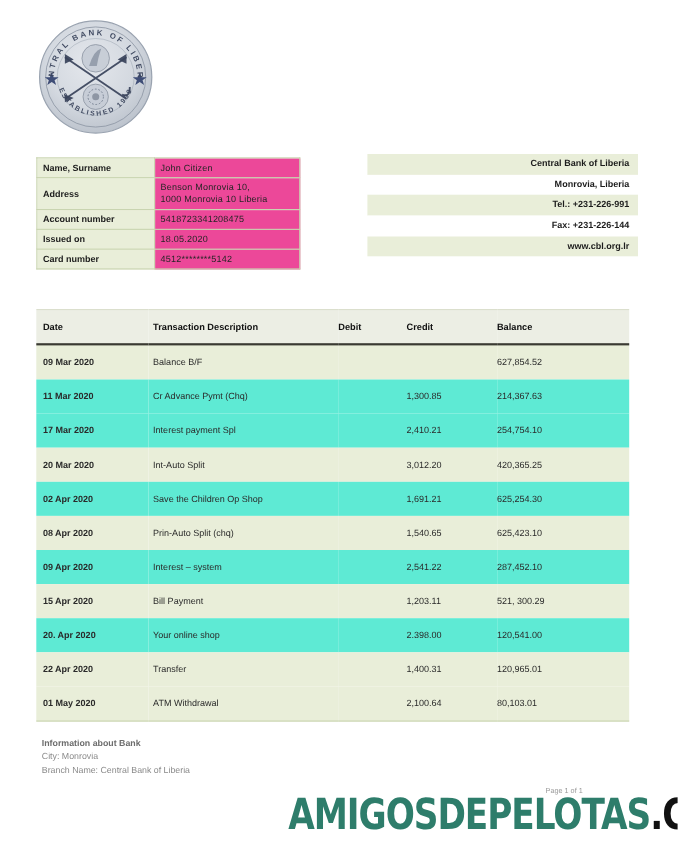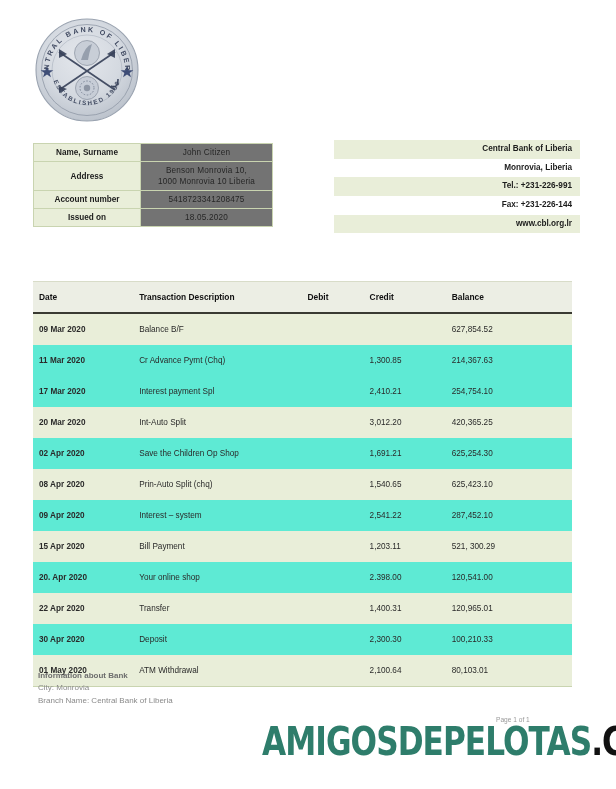--- a/index.html
+++ b/index.html
@@ -37,31 +37,30 @@
     top: 143px;
     width: 240px;
     border-collapse: collapse;
     font-size: 8.2px;
   }
   .cust-table td {
     border: 1px solid #c9d4b0;
     padding: 3px 5px;
     vertical-align: middle;
     line-height: 1.35;
-    text-align: center;
   }
   .cust-label {
     background: #e9eed9;
     font-weight: bold;
     color: #1c1c1c;
     width: 96px;
     white-space: nowrap;
   }
   .cust-value {
-    background: #737373;
+    background: #ec4899;
     color: #262626;
     letter-spacing: 0.2px;
   }
   .cust-value .line2 { display: block; }
 
   
   .bank-panel {
     position: absolute;
     left: 334px;
     top: 140px;
@@ -226,20 +225,24 @@
       </td>
     </tr>
     <tr>
       <td class="cust-label">Account number</td>
       <td class="cust-value">5418723341208475</td>
     </tr>
     <tr>
       <td class="cust-label">Issued on</td>
       <td class="cust-value">18.05.2020</td>
     </tr>
+    <tr>
+      <td class="cust-label">Card number</td>
+      <td class="cust-value">4512********5142</td>
+    </tr>
   </tbody>
 </table>
 
 <table class="bank-panel">
   <tbody>
     <tr class="shaded">
       <td>Central Bank of Liberia</td>
     </tr>
     <tr class="plain">
       <td>Monrovia, Liberia</td>
@@ -330,27 +333,20 @@
         <td class="col-credit amt">2.398.00</td>
         <td class="col-balance amt">120,541.00</td>
       </tr>
       <tr class="shaded">
         <td class="col-date">22 Apr 2020</td>
         <td class="col-desc">Transfer</td>
         <td class="col-debit amt"></td>
         <td class="col-credit amt">1,400.31</td>
         <td class="col-balance amt">120,965.01</td>
       </tr>
-      <tr class="plain">
-        <td class="col-date">30 Apr 2020</td>
-        <td class="col-desc">Deposit</td>
-        <td class="col-debit amt"></td>
-        <td class="col-credit amt">2,300.30</td>
-        <td class="col-balance amt">100,210.33</td>
-      </tr>
       <tr class="shaded">
         <td class="col-date">01 May 2020</td>
         <td class="col-desc">ATM Withdrawal</td>
         <td class="col-debit amt"></td>
         <td class="col-credit amt">2,100.64</td>
         <td class="col-balance amt">80,103.01</td>
       </tr>
     </tbody>
 </table>
 

